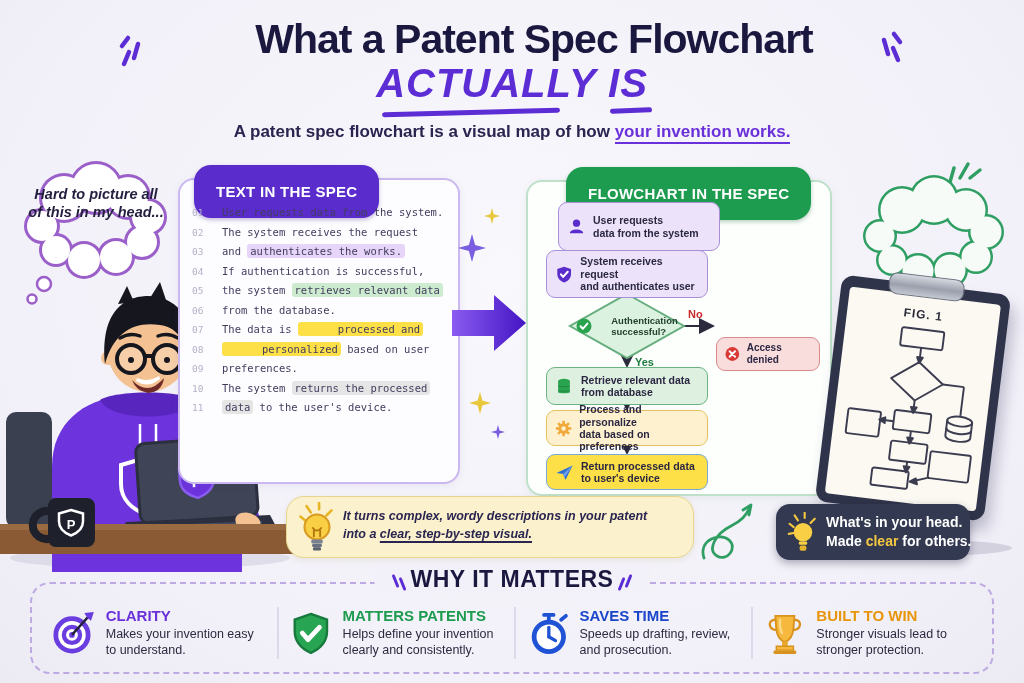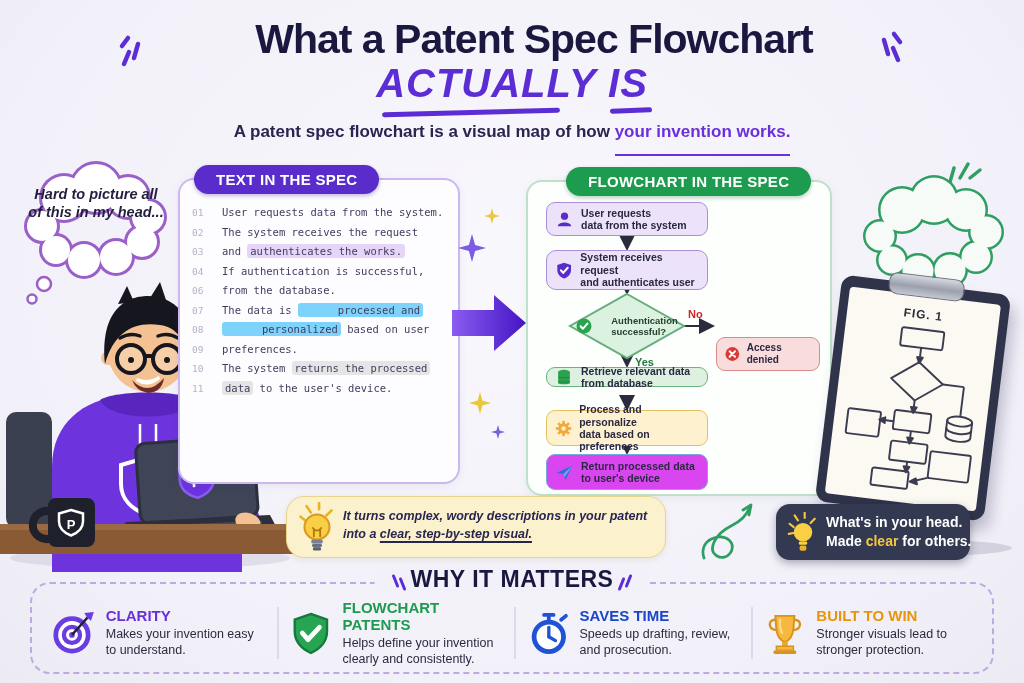--- a/index.html
+++ b/index.html
@@ -11,72 +11,72 @@
   
   .page-title{position:absolute;top:16px;left:14px;width:100%;text-align:center;
     font-size:41px;font-weight:bold;letter-spacing:-1px;color:#1b1840;padding-left:8px;}
   .page-title-accent{position:absolute;top:61px;left:0;width:100%;text-align:center;
     font-size:40px;font-weight:bold;font-style:italic;letter-spacing:1px;color:#5c2dd5;}
   .accent-underline{position:absolute;height:5px;border-radius:3px;background:#5c2dd5;}
   .u1{left:382px;top:110px;width:178px;transform:rotate(-1.5deg);}
   .u2{left:610px;top:108px;width:42px;transform:rotate(-2deg);}
   .subtitle{position:absolute;top:122px;left:0;width:100%;text-align:center;
     font-size:17px;font-weight:bold;color:#2a2550;}
-  .subtitle .sub-accent{color:#6a30d9;border-bottom:2.5px solid #6a30d9;padding-bottom:13px;}
+  .subtitle .sub-accent{color:#6a30d9;border-bottom:2.5px solid #6a30d9;padding-bottom:1px;}
 
   
   .bubble{position:absolute;}
   .bubble-text{position:absolute;width:100%;text-align:center;font-style:italic;
     font-weight:bold;line-height:1.22;}
   .lb-text{top:26px;font-size:14.5px;color:#221e3e;}
   .rb-text{top:30px;font-size:15px;color:#1d8a50;}
   .rb-text u{text-underline-offset:2px;}
 
   
   .spec-panel{position:absolute;left:178px;top:178px;width:278px;height:302px;
     background:#fdfdff;border:2px solid #cbb8ee;border-radius:16px;
     box-shadow:0 2px 8px rgba(80,60,140,0.08);}
-  .panel-pill{position:absolute;top:-15px;padding:6px 22px;border-radius:17px;
+  .panel-pill{position:absolute;top:-15px;padding:18px 22px;border-radius:17px;
     color:#fff;font-weight:bold;font-size:15px;letter-spacing:0.3px;white-space:nowrap;}
   .spec-pill{left:14px;background:#5b2ccc;box-shadow:0 2px 4px rgba(60,30,140,0.3);}
   .flow-pill{left:38px;background:#1d9b4f;box-shadow:0 2px 4px rgba(20,100,50,0.3);}
   .spec-lines{position:absolute;left:12px;top:26px;right:4px;}
   .spec-line{display:flex;align-items:baseline;height:19.5px;
     font-family:"DejaVu Sans Mono", monospace;font-size:10.5px;color:#413c5e;white-space:nowrap;}
   .spec-line .ln{width:22px;margin-right:8px;color:#b6b1c8;font-size:9.5px;text-align:left;}
   .hl{padding:1px 3px;border-radius:3px;}
   .hl-purple{background:#e6d5f8;}
   .hl-green{background:#cdeccf;}
-  .hl-yellow{background:#7dd3fc;padding-left:40px;}
+  .hl-yellow{background:#fde047;padding-left:40px;}
   .hl-blue{background:#e5e5e5;}
 
   
   .flow-panel{position:absolute;left:526px;top:180px;width:302px;height:312px;
     background:#fdfffd;border:2px solid #bfe0ca;border-radius:16px;
     box-shadow:0 2px 8px rgba(40,110,70,0.08);}
   .fbox{position:absolute;left:18px;width:162px;border-radius:9px;border:1.5px solid;
     display:flex;align-items:center;gap:7px;padding:0 8px;box-sizing:border-box;
     font-weight:bold;font-size:10.5px;color:#2b2742;line-height:1.18;}
   .ftext{white-space:pre-line;}
   .fb-purple{background:#ece3fa;border-color:#a98fd9;}
   .fb-green{background:#def1e0;border-color:#6cb283;}
   .fb-yellow{background:#fdf1cf;border-color:#e5c05e;}
-  .fb-blue{background:#d946ef;border-color:#79a9d9;}
+  .fb-blue{background:#fde047;border-color:#79a9d9;}
   .fb-red{background:#f9dcdc;border-color:#d98b8b;}
   .diamond-label{position:absolute;left:42px;top:114px;width:114px;height:60px;
     display:flex;align-items:center;justify-content:center;gap:19px;
     font-weight:bold;font-size:9.5px;color:#22402c;line-height:1.2;}
   .yn{position:absolute;font-weight:bold;font-size:11px;}
   .yes-label{left:107px;top:174px;color:#1d7a3d;}
   .no-label{left:160px;top:126px;color:#cc2a2a;}
 
   
   .insight{position:absolute;left:286px;top:496px;width:378px;height:60px;
     background:#fbf2cd;border:1.5px solid #e7d58d;border-radius:18px;
-    box-shadow:0 2px 6px rgba(150,120,40,0.12);}
+    box-shadow:0 2px 6px rgba(150,120,40,0.12);padding-left:28px;}
   .insight-text{position:absolute;left:56px;top:10px;font-style:italic;font-weight:bold;
     font-size:12.5px;color:#2a2550;line-height:1.45;white-space:nowrap;}
   .insight-text .acc{text-decoration:underline;text-decoration-thickness:2px;text-underline-offset:3px;}
   .head-callout{position:absolute;left:776px;top:504px;width:194px;height:56px;
     background:#333950;border-radius:14px;box-shadow:0 3px 8px rgba(20,20,50,0.35);}
   .head-callout-text{position:absolute;left:50px;top:9px;font-weight:bold;font-size:14px;
     color:#fff;line-height:1.35;white-space:nowrap;}
   .head-callout-text .acc{color:#f5c842;}
 
   
@@ -220,20 +220,24 @@
         </div>
         <div class="spec-line">
           <span class="ln">03</span>
           <span class="lt"><span>and </span><span class="hl hl-purple">authenticates the works.</span></span>
         </div>
         <div class="spec-line">
           <span class="ln">04</span>
           <span class="lt"><span>If authentication is successful,</span></span>
         </div>
         <div class="spec-line">
+          <span class="ln">05</span>
+          <span class="lt"><span>the system </span><span class="hl hl-green">retrieves relevant data</span></span>
+        </div>
+        <div class="spec-line">
           <span class="ln">06</span>
           <span class="lt"><span>from the database.</span></span>
         </div>
         <div class="spec-line">
           <span class="ln">07</span>
           <span class="lt"><span>The data is </span><span class="hl hl-yellow">processed and</span></span>
         </div>
         <div class="spec-line">
           <span class="ln">08</span>
           <span class="lt"><span class="hl hl-yellow">personalized</span><span> based on user</span></span>
@@ -280,30 +284,30 @@
         <line x1="99" y1="54" x2="99" y2="64" marker-end="url(#ah)"></line>
         <line x1="99" y1="104" x2="99" y2="108" marker-end="url(#ah)"></line>
         <line x1="99" y1="176" x2="99" y2="181" marker-end="url(#ah)"></line>
         <line x1="156" y1="144" x2="182" y2="144" marker-end="url(#ah)"></line>
         <line x1="99" y1="219" x2="99" y2="224" marker-end="url(#ah)"></line>
         <line x1="99" y1="264" x2="99" y2="268" marker-end="url(#ah)"></line>
       </g>
       <polygon points="99,112 156,144 99,176 42,144" fill="#dcf2e0" stroke="#66ad7d" stroke-width="2"></polygon>
     </svg>
 
-    <div class="fbox fb-purple" style="top:20px;height:34px;">
+    <div class="fbox fb-purple" style="top:20px;height:49px;margin-left:12px;">
       <svg width="19" height="19" viewBox="0 0 20 20">
         <circle cx="10" cy="6.5" r="3.8" fill="#5b2ccc"></circle>
         <path d="M3,17 C3,11.8 17,11.8 17,17 Z" fill="#5b2ccc"></path>
       </svg>
       <span class="ftext">User requests
 data from the system</span>
     </div>
 
-    <div class="fbox fb-purple" style="top:68px;height:40px;border-radius:10px;">
+    <div class="fbox fb-purple" style="top:68px;height:48px;">
       <svg width="19" height="19" viewBox="0 0 20 20">
         <path d="M10,1.5 L17.5,4 V9.5 C17.5,14.5 14,17.2 10,18.8 C6,17.2 2.5,14.5 2.5,9.5 V4 Z" fill="#5b2ccc"></path>
         <path d="M6.5,9.8 l2.4,2.8 5,-5.6" stroke="#fff" stroke-width="2.2" fill="none" stroke-linecap="round" stroke-linejoin="round"></path>
       </svg>
       <span class="ftext">System receives request
 and authenticates user</span>
     </div>
 
     <div class="diamond-label">
       <svg width="16" height="16" viewBox="0 0 16 16">
@@ -317,21 +321,21 @@
     <span class="yn yes-label">Yes</span>
 
     <div class="fbox fb-red" style="left:188px;top:127px;width:104px;height:34px;font-size:10px;margin-top:28px;">
       <svg width="16" height="16" viewBox="0 0 16 16">
         <circle cx="8" cy="8" r="7.5" fill="#d93a36"></circle>
         <path d="M5,5 L11,11 M11,5 L5,11" stroke="#fff" stroke-width="2" stroke-linecap="round"></path>
       </svg>
       <span class="ftext">Access denied</span>
     </div>
 
-    <div class="fbox fb-green" style="top:185px;height:20px;gap:8px;">
+    <div class="fbox fb-green" style="top:185px;height:38px;gap:8px;">
       <svg width="18" height="19" viewBox="0 0 20 20">
         <ellipse cx="10" cy="4" rx="6.5" ry="2.6" fill="#2aa34f"></ellipse>
         <path d="M3.5,4 v5 c0,1.5 13,1.5 13,0 v-5" fill="#2aa34f"></path>
         <path d="M3.5,9 v5 c0,1.5 13,1.5 13,0 v-5" fill="#2aa34f"></path>
         <path d="M3.5,14 v2.5 c0,1.5 13,1.5 13,0 v-2.5" fill="#2aa34f"></path>
         <path d="M3.5,9.2 c0,1.4 13,1.4 13,0 M3.5,14.2 c0,1.4 13,1.4 13,0" stroke="#1d7a3c" stroke-width="0.8" fill="none"></path>
       </svg>
       <span class="ftext">Retrieve relevant data
 from database</span>
     </div>
@@ -507,21 +511,21 @@
         </div>
       </div>
       <div class="why-divider"></div>
 
       <div class="why-item">
         <svg width="46" height="46" viewBox="0 0 46 46">
           <path d="M23,3 L40,9 V21 C40,33 32,40 23,44 C14,40 6,33 6,21 V9 Z" fill="#28a552" stroke="#157a3c" stroke-width="2.5"></path>
           <path d="M14,23 l6,7 12,-13" stroke="#fff" stroke-width="5" fill="none" stroke-linecap="round" stroke-linejoin="round"></path>
         </svg>
         <div class="why-text">
-          <div class="why-title c-green">FLOWCHART PATENTS</div>
+          <div class="why-title c-green">MATTERS PATENTS</div>
           <div class="why-desc">Helps define your invention clearly and consistently.</div>
         </div>
       </div>
       <div class="why-divider"></div>
 
       <div class="why-item">
         <svg width="46" height="46" viewBox="0 0 46 46">
           <line x1="19" y1="4" x2="29" y2="4" stroke="#1f52d4" stroke-width="4" stroke-linecap="round"></line>
           <line x1="24" y1="4" x2="24" y2="10" stroke="#1f52d4" stroke-width="4"></line>
           <line x1="37" y1="9" x2="42" y2="5" stroke="#1f52d4" stroke-width="4" stroke-linecap="round"></line>

